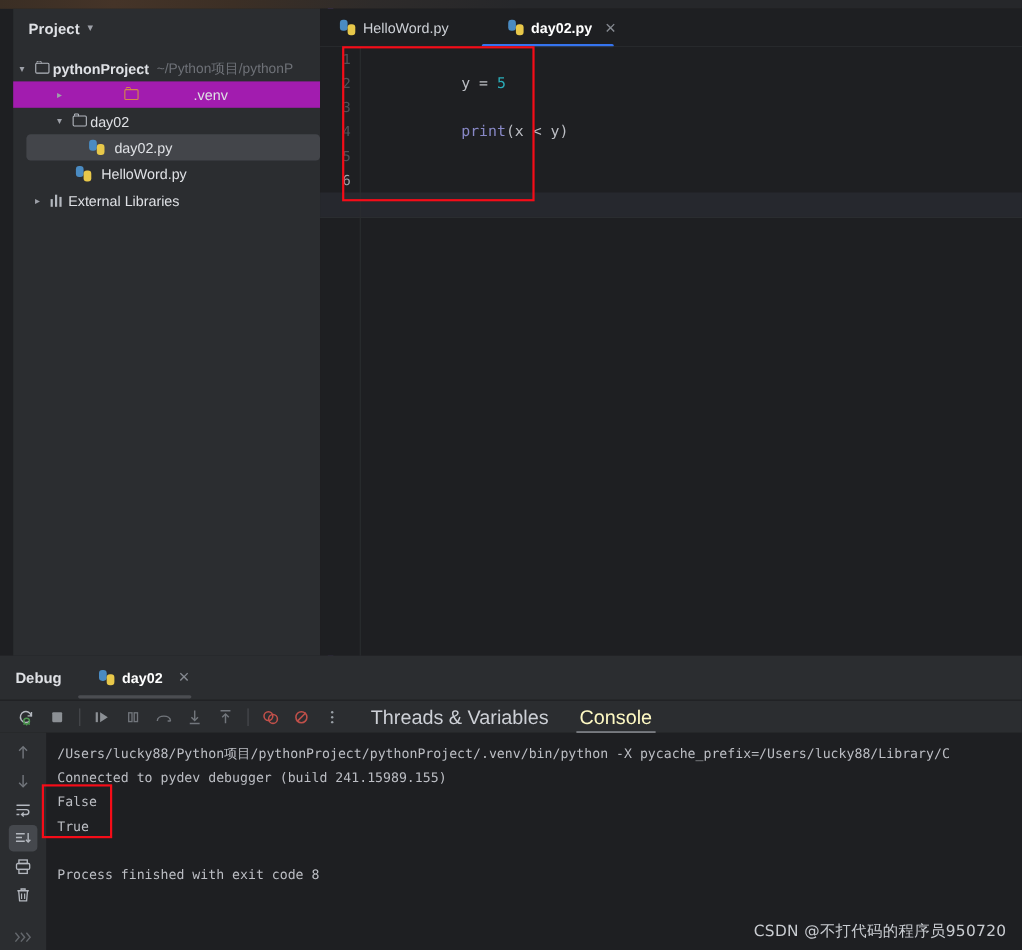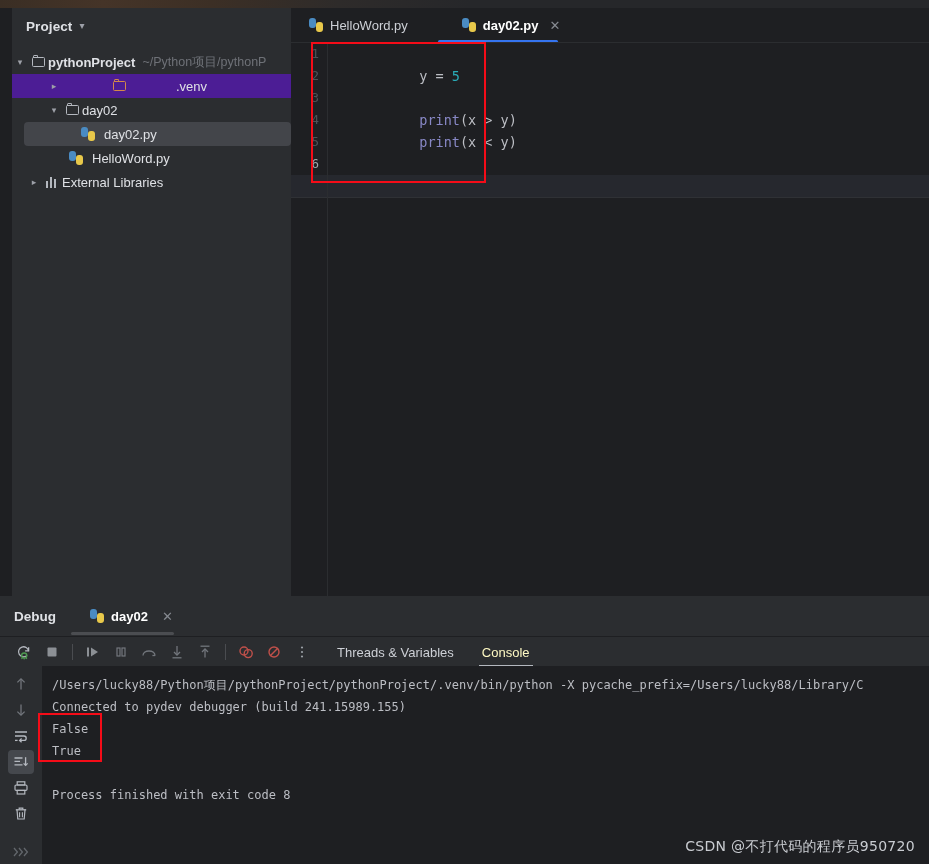--- a/index.html
+++ b/index.html
@@ -21,21 +21,21 @@
   
   .sidebar{position:absolute;left:0;top:8px;width:291px;height:588px;background:#2b2d30;
     border-right:5px solid #8b5cf6;box-sizing:border-box;margin-left:12px;}
   .side-head{height:36px;display:flex;align-items:center;padding-left:14px;}
   .side-head .title{font-weight:bold;font-size:13.5px;color:#dfe1e5;letter-spacing:.1px;}
   .chev-sm{margin-left:7px;color:#9da0a8;font-size:10px;line-height:1;}
 
   .tree{margin-top:6px;}
   .row{height:24px;display:flex;align-items:center;white-space:nowrap;cursor:default;
        font-size:13px;color:#dfe1e5;}
-  .row.sel-venv{background:#4c1d95;gap:47px;}
+  .row.sel-venv{background:#a21caf;gap:47px;}
   .row.sel-file{background:#43454a;margin:0 12px 0 12px;border-radius:4px;width:267px;box-sizing:border-box;}
   .arrow{width:16px;flex:0 0 16px;text-align:center;color:#9da0a8;font-size:9px;line-height:1;}
   .arrow.down::before{content:"\25BE";}
   .arrow.right::before{content:"\25B8";}
   .ico{width:20px;flex:0 0 20px;display:flex;align-items:center;justify-content:center;}
   .lbl{font-size:13px;}
   .lbl.bold{font-weight:bold;}
   .path{color:#6e7177;font-size:12.5px;margin-left:7px;}
 
   
@@ -88,21 +88,21 @@
   .dbg-head{height:40px;display:flex;align-items:center;position:relative;}
   .dbg-title{font-weight:bold;font-size:13.5px;margin-left:14px;color:#dfe1e5;}
   .dbg-tab{display:flex;align-items:center;gap:7px;margin-left:34px;font-size:13px;color:#ffffff;font-weight:bold;}
   .dbg-tab .x{margin-left:7px;color:#868a91;font-weight:normal;font-size:13px;}
   .dbg-tab-underline{position:absolute;left:71px;top:36px;width:103px;height:3px;background:#4b4d51;border-radius:2px;}
 
   .dbg-toolbar{height:30px;display:flex;align-items:center;gap:0px;padding-left:10px;border-top:1px solid #1e1f22;}
   .tb{width:28px;height:26px;display:flex;align-items:center;justify-content:center;cursor:default;}
   .tbsep{width:1px;height:16px;background:#4a4c50;margin:0 6px;}
   .dbg-subtabs{display:flex;align-items:flex-end;height:30px;margin-left:18px;gap:22px;}
-  .subtab{font-size:13px;color:#cdd0d6;height:30px;display:flex;align-items:center;padding:0 3px;position:relative;cursor:default;}
+  .subtab{font-size:18px;color:#cdd0d6;height:30px;display:flex;align-items:center;padding:0 3px;position:relative;cursor:default;}
   .subtab.active{color:#fef9c3;}
   .subtab.active::after{content:"";position:absolute;left:0;right:0;bottom:0;height:2px;background:#b4b8bf;}
 
   .console{position:absolute;left:0;top:70px;width:929px;height:198px;background:#1e1f22;}
   .conrail{position:absolute;left:0;top:0;width:42px;height:198px;background:#2b2d30;
     display:flex;flex-direction:column;align-items:center;padding-top:6px;gap:2px;}
   .rb{width:26px;height:24px;display:flex;align-items:center;justify-content:center;border-radius:4px;cursor:default;}
   .rb.on{background:#45484d;}
   .context{position:absolute;left:42px;top:0;width:887px;height:198px;overflow:hidden;padding:8px 0 0 10px;box-sizing:border-box;}
   .cline{height:22px;line-height:22px;white-space:pre;
@@ -229,23 +229,20 @@
       </div>
 
       <div class="codelines">
         <div class="code">
           <span>y = </span><span class="num">5</span>
         </div>
         <div class="code">
           <span></span>
         </div>
         <div class="code">
-          <span class="fn">print</span><span>(x &gt; y)</span>
-        </div>
-        <div class="code">
           <span class="fn">print</span><span>(x &lt; y)</span>
         </div>
         <div class="code">
           <span></span>
         </div>
       </div>
     </div>
   </div>
 
   <div class="redbox" style="left:311px;top:42px;width:175px;height:141px;"></div>

